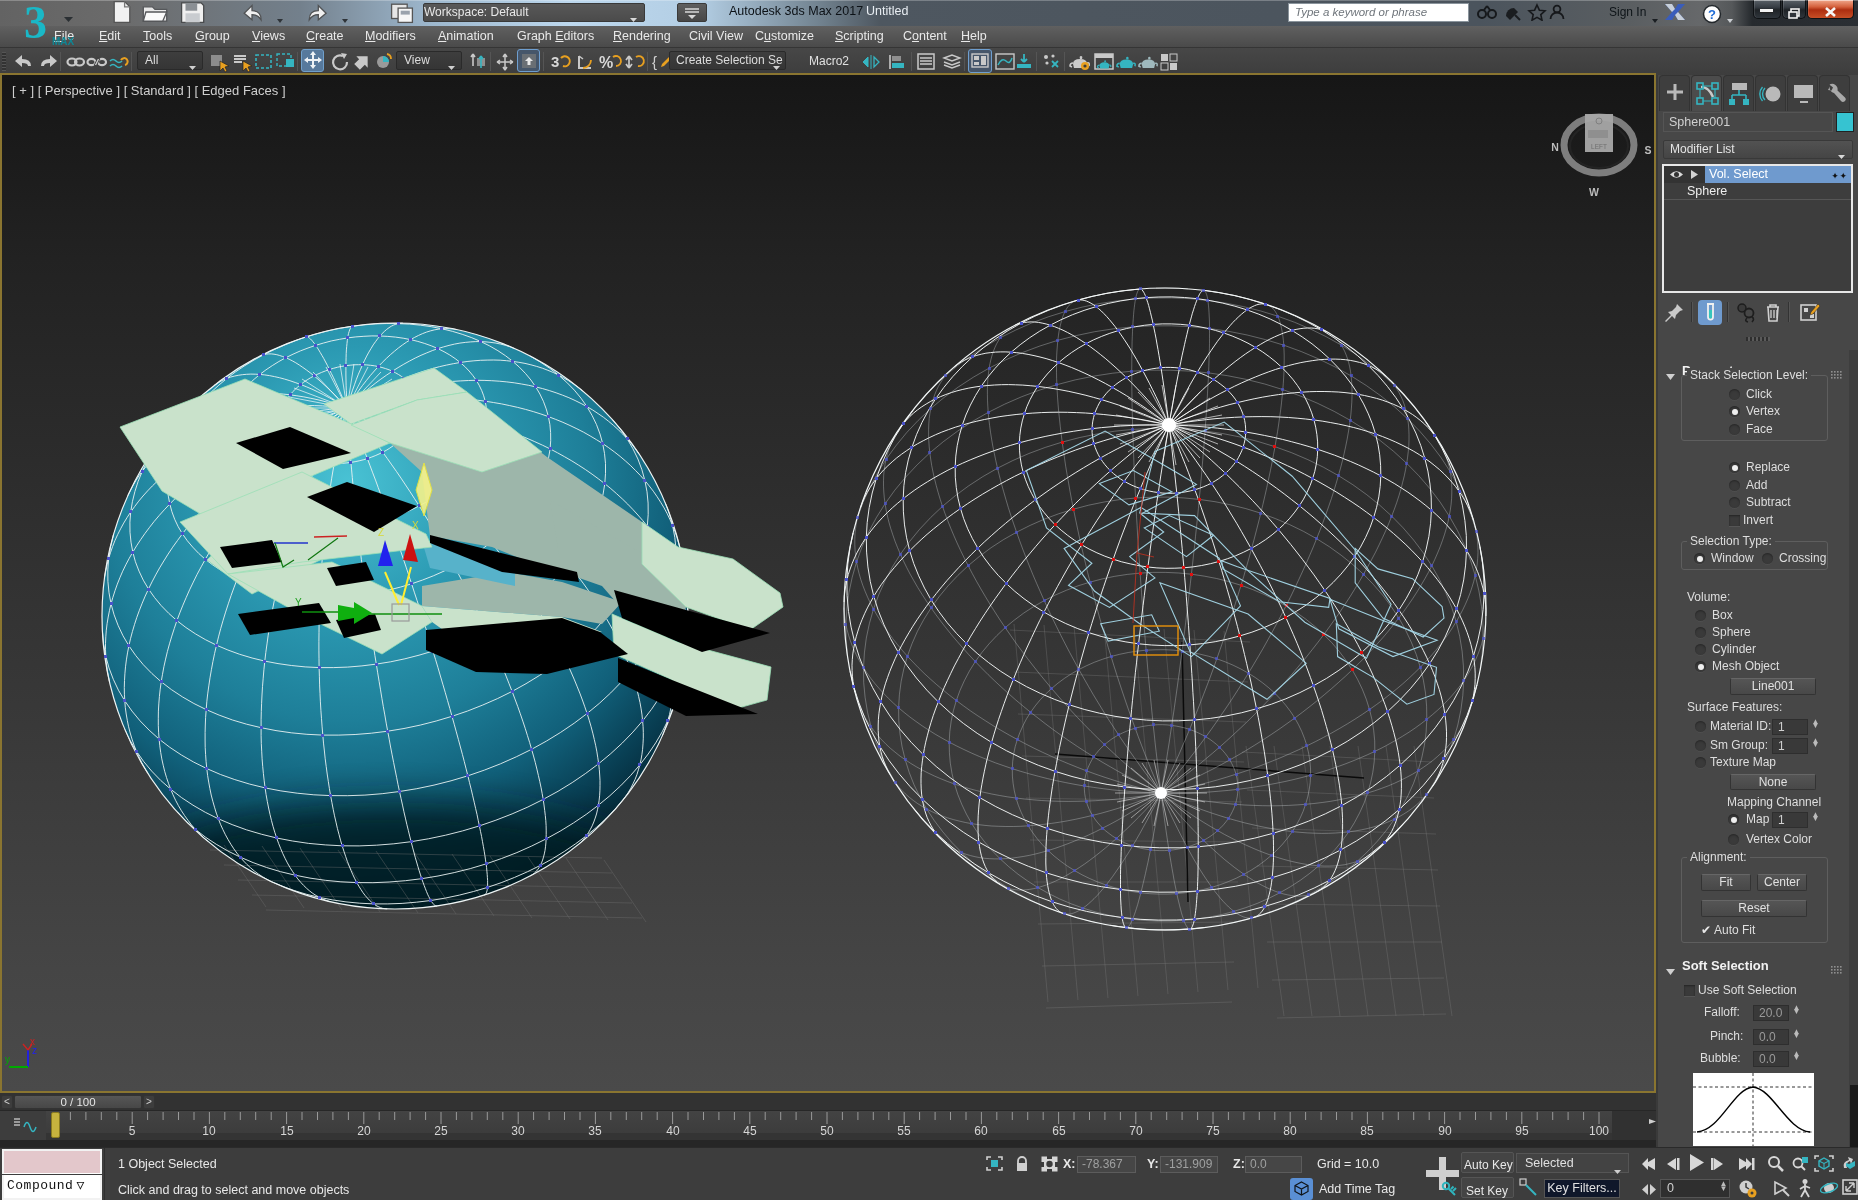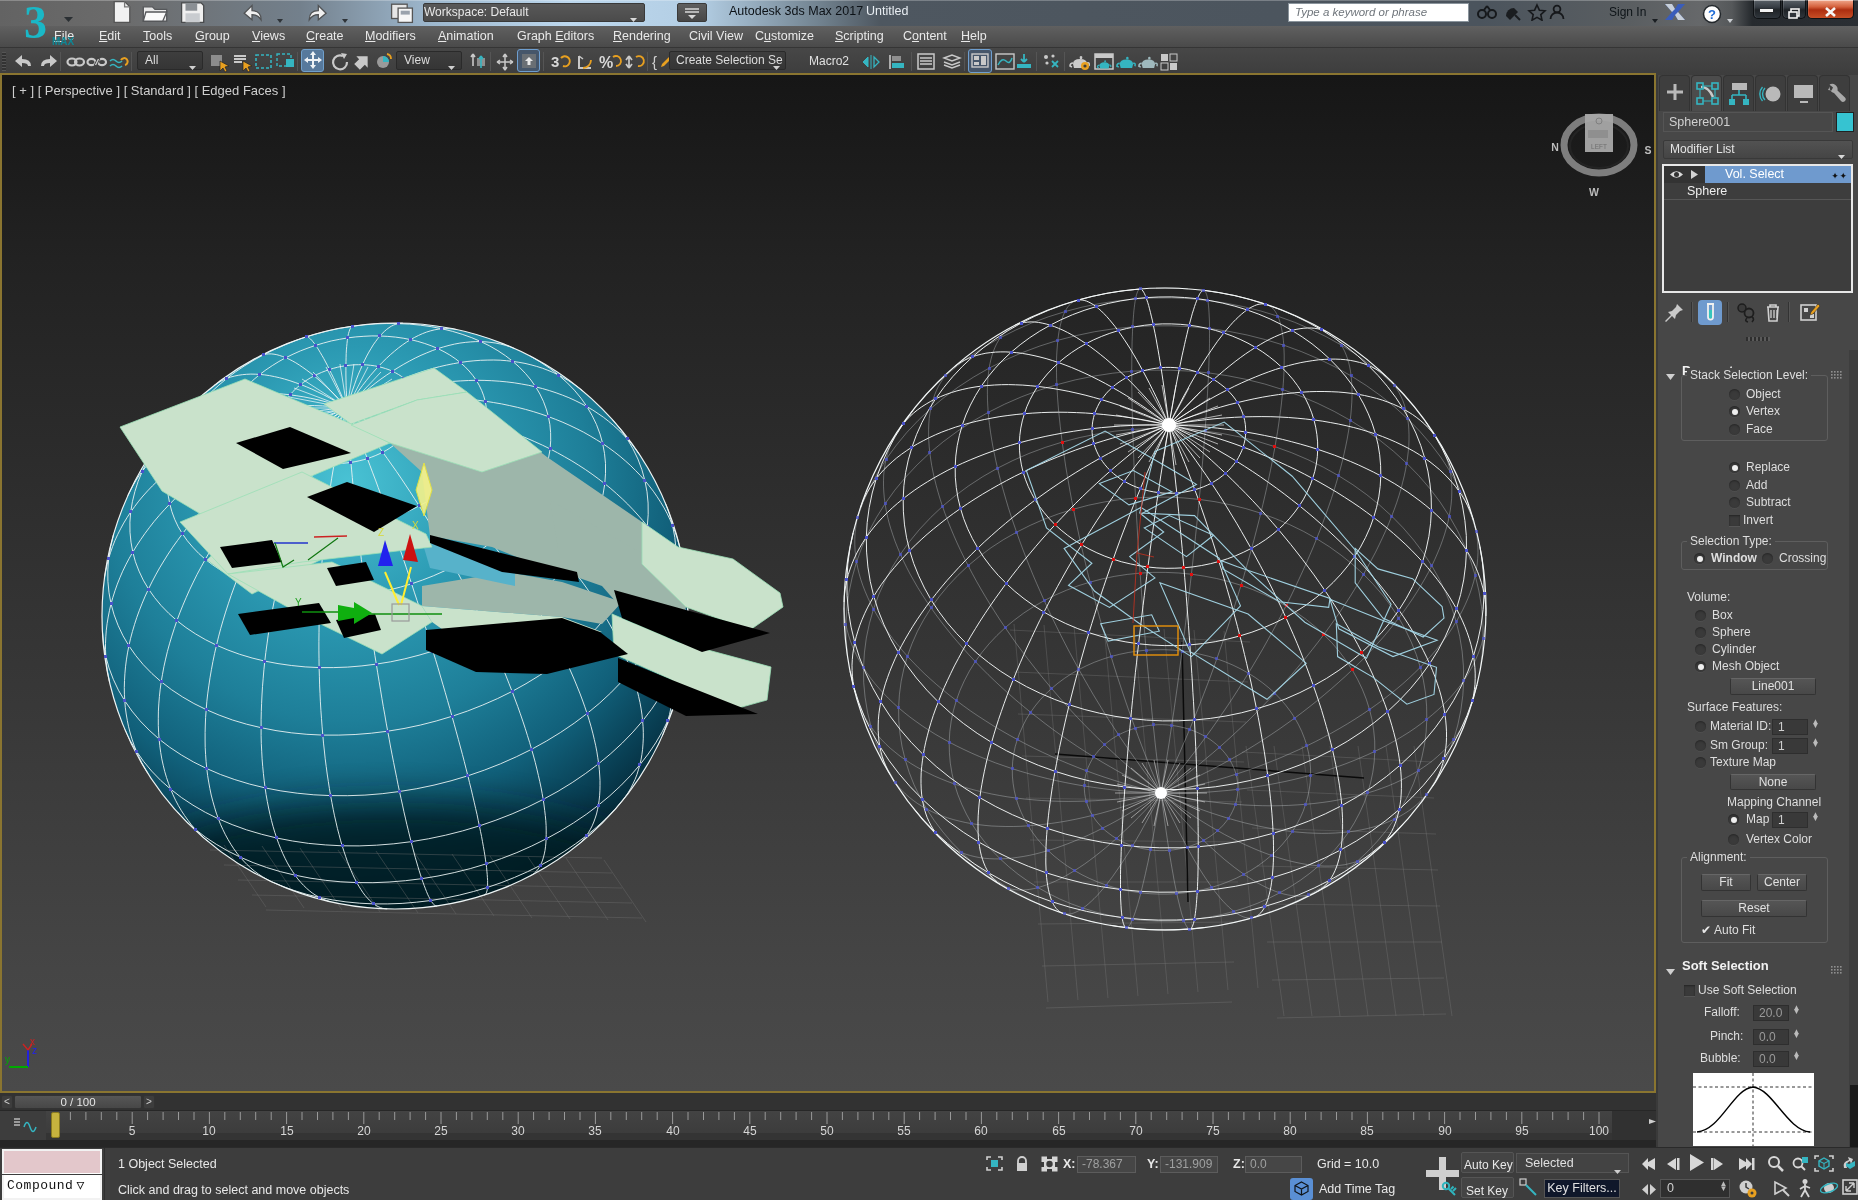--- a/index.html
+++ b/index.html
@@ -45,21 +45,21 @@
 #panel{left:1658px;top:75px;width:200px;height:1072px;background:#474747;color:#dcdcdc;font-size:12px;}
 .tab{position:absolute;top:0;width:31px;height:36px;background:#3e3e3e;border:1px solid #333;border-bottom:none;border-radius:4px 4px 0 0;}
 .tab.active{background:#4c4c4c;}
 #objname{position:absolute;left:5px;top:37px;width:170px;height:20px;border:1px solid #555;background:#474747;color:#d0d0d0;
  font-size:12.5px;line-height:18px;padding-left:5px;}
 #colsw{position:absolute;left:178px;top:37px;width:18px;height:20px;background:#36c3d1;border:1px solid #222;}
 #modlist{position:absolute;left:5px;top:65px;width:190px;height:19px;background:linear-gradient(#525252,#454545);border:1px solid #393939;
  border-radius:2px;font-size:12px;color:#e4e4e4;line-height:17px;padding-left:6px;}
 #stack{position:absolute;left:4px;top:89px;width:191px;height:129px;background:#3d3d3d;border:2px solid #e8e8e8;}
 #stackrow1{position:absolute;left:0;top:0;width:187px;height:17px;background:#333;}
-#stackrow1 .hl{position:absolute;left:41px;top:0;width:146px;height:17px;background:#6f9ace;color:#fff;font-size:12.5px;line-height:16px;padding-left:20px;}
+#stackrow1 .hl{position:absolute;left:41px;top:0;width:146px;height:17px;background:#6f9ace;color:#fff;font-size:12.5px;line-height:16px;padding-left:4px;}
 #stackrow2{position:absolute;left:0;top:17px;width:187px;height:17px;color:#efefef;font-size:12.5px;line-height:16px;padding-left:23px;border-bottom:1px solid #565656;}
 .sbtnrow{position:absolute;left:0px;top:225px;width:200px;height:26px;}
 .grpbox{position:absolute;border:1px solid #5e5e5e;border-radius:3px;}
 .grplab{position:absolute;top:-8px;left:5px;background:#474747;padding:0 3px;font-size:12px;color:#dedede;}
 .radio{position:absolute;width:11px;height:11px;border-radius:50%;background:#3a3a3a;box-shadow:inset 0 1px 2px #262626,0 1px 0 #4e4e4e;}
 .radio.on:after{content:"";position:absolute;left:2.5px;top:2.5px;width:6px;height:6px;border-radius:50%;background:#efefef;}
 .check{position:absolute;width:11px;height:11px;background:#3a3a3a;box-shadow:inset 0 1px 2px #242424,0 1px 0 #555;}
 .ptxt{position:absolute;font-size:12px;color:#dedede;white-space:nowrap;}
 .pbtn{position:absolute;background:linear-gradient(#555,#484848);border:1px solid #333;border-top-color:#666;border-radius:2px;
  color:#e0e0e0;font-size:12px;text-align:center;}
@@ -1085,38 +1085,38 @@
               <rect x="10" y="1" width="1.6" height="1.6"></rect>
               <rect x="10" y="4" width="1.6" height="1.6"></rect>
               <rect x="10" y="7" width="1.6" height="1.6"></rect>
             </g>
           </svg></span>
       </div>
       <div class="grpbox" style="left:23px;top:300px;width:147px;height:66px">
         <div class="grplab">Stack Selection Level:</div>
       </div>
       <div class="radio" style="left:71px;top:314px"></div>
-      <div class="ptxt" style="left:88px;top:312px;">Object</div>
+      <div class="ptxt" style="left:88px;top:312px;">Click</div>
       <div class="radio on" style="left:71px;top:331px"></div>
       <div class="ptxt" style="left:88px;top:329px;">Vertex</div>
       <div class="radio" style="left:71px;top:349px"></div>
       <div class="ptxt" style="left:88px;top:347px;">Face</div>
       <div class="radio on" style="left:71px;top:387px"></div>
       <div class="ptxt" style="left:88px;top:385px;">Replace</div>
       <div class="radio" style="left:71px;top:405px"></div>
       <div class="ptxt" style="left:88px;top:403px;">Add</div>
       <div class="radio" style="left:71px;top:422px"></div>
       <div class="ptxt" style="left:88px;top:420px;">Subtract</div>
       <div class="check" style="left:71px;top:440px"></div>
       <div class="ptxt" style="left:85px;top:438px;">Invert</div>
       <div class="grpbox" style="left:23px;top:466px;width:147px;height:29px">
         <div class="grplab">Selection Type:</div>
       </div>
       <div class="radio on" style="left:36px;top:478px"></div>
-      <div class="ptxt" style="left:53px;top:476px;font-weight:bold;">Window</div>
+      <div class="ptxt" style="left:53px;top:476px;">Window</div>
       <div class="radio" style="left:104px;top:478px"></div>
       <div class="ptxt" style="left:121px;top:476px;">Crossing</div>
       <div class="ptxt" style="left:29px;top:515px;">Volume:</div>
       <div class="radio" style="left:37px;top:535px"></div>
       <div class="ptxt" style="left:54px;top:533px;">Box</div>
       <div class="radio" style="left:37px;top:552px"></div>
       <div class="ptxt" style="left:54px;top:550px;">Sphere</div>
       <div class="radio" style="left:37px;top:569px"></div>
       <div class="ptxt" style="left:54px;top:567px;">Cylinder</div>
       <div class="radio on" style="left:37px;top:586px"></div>

